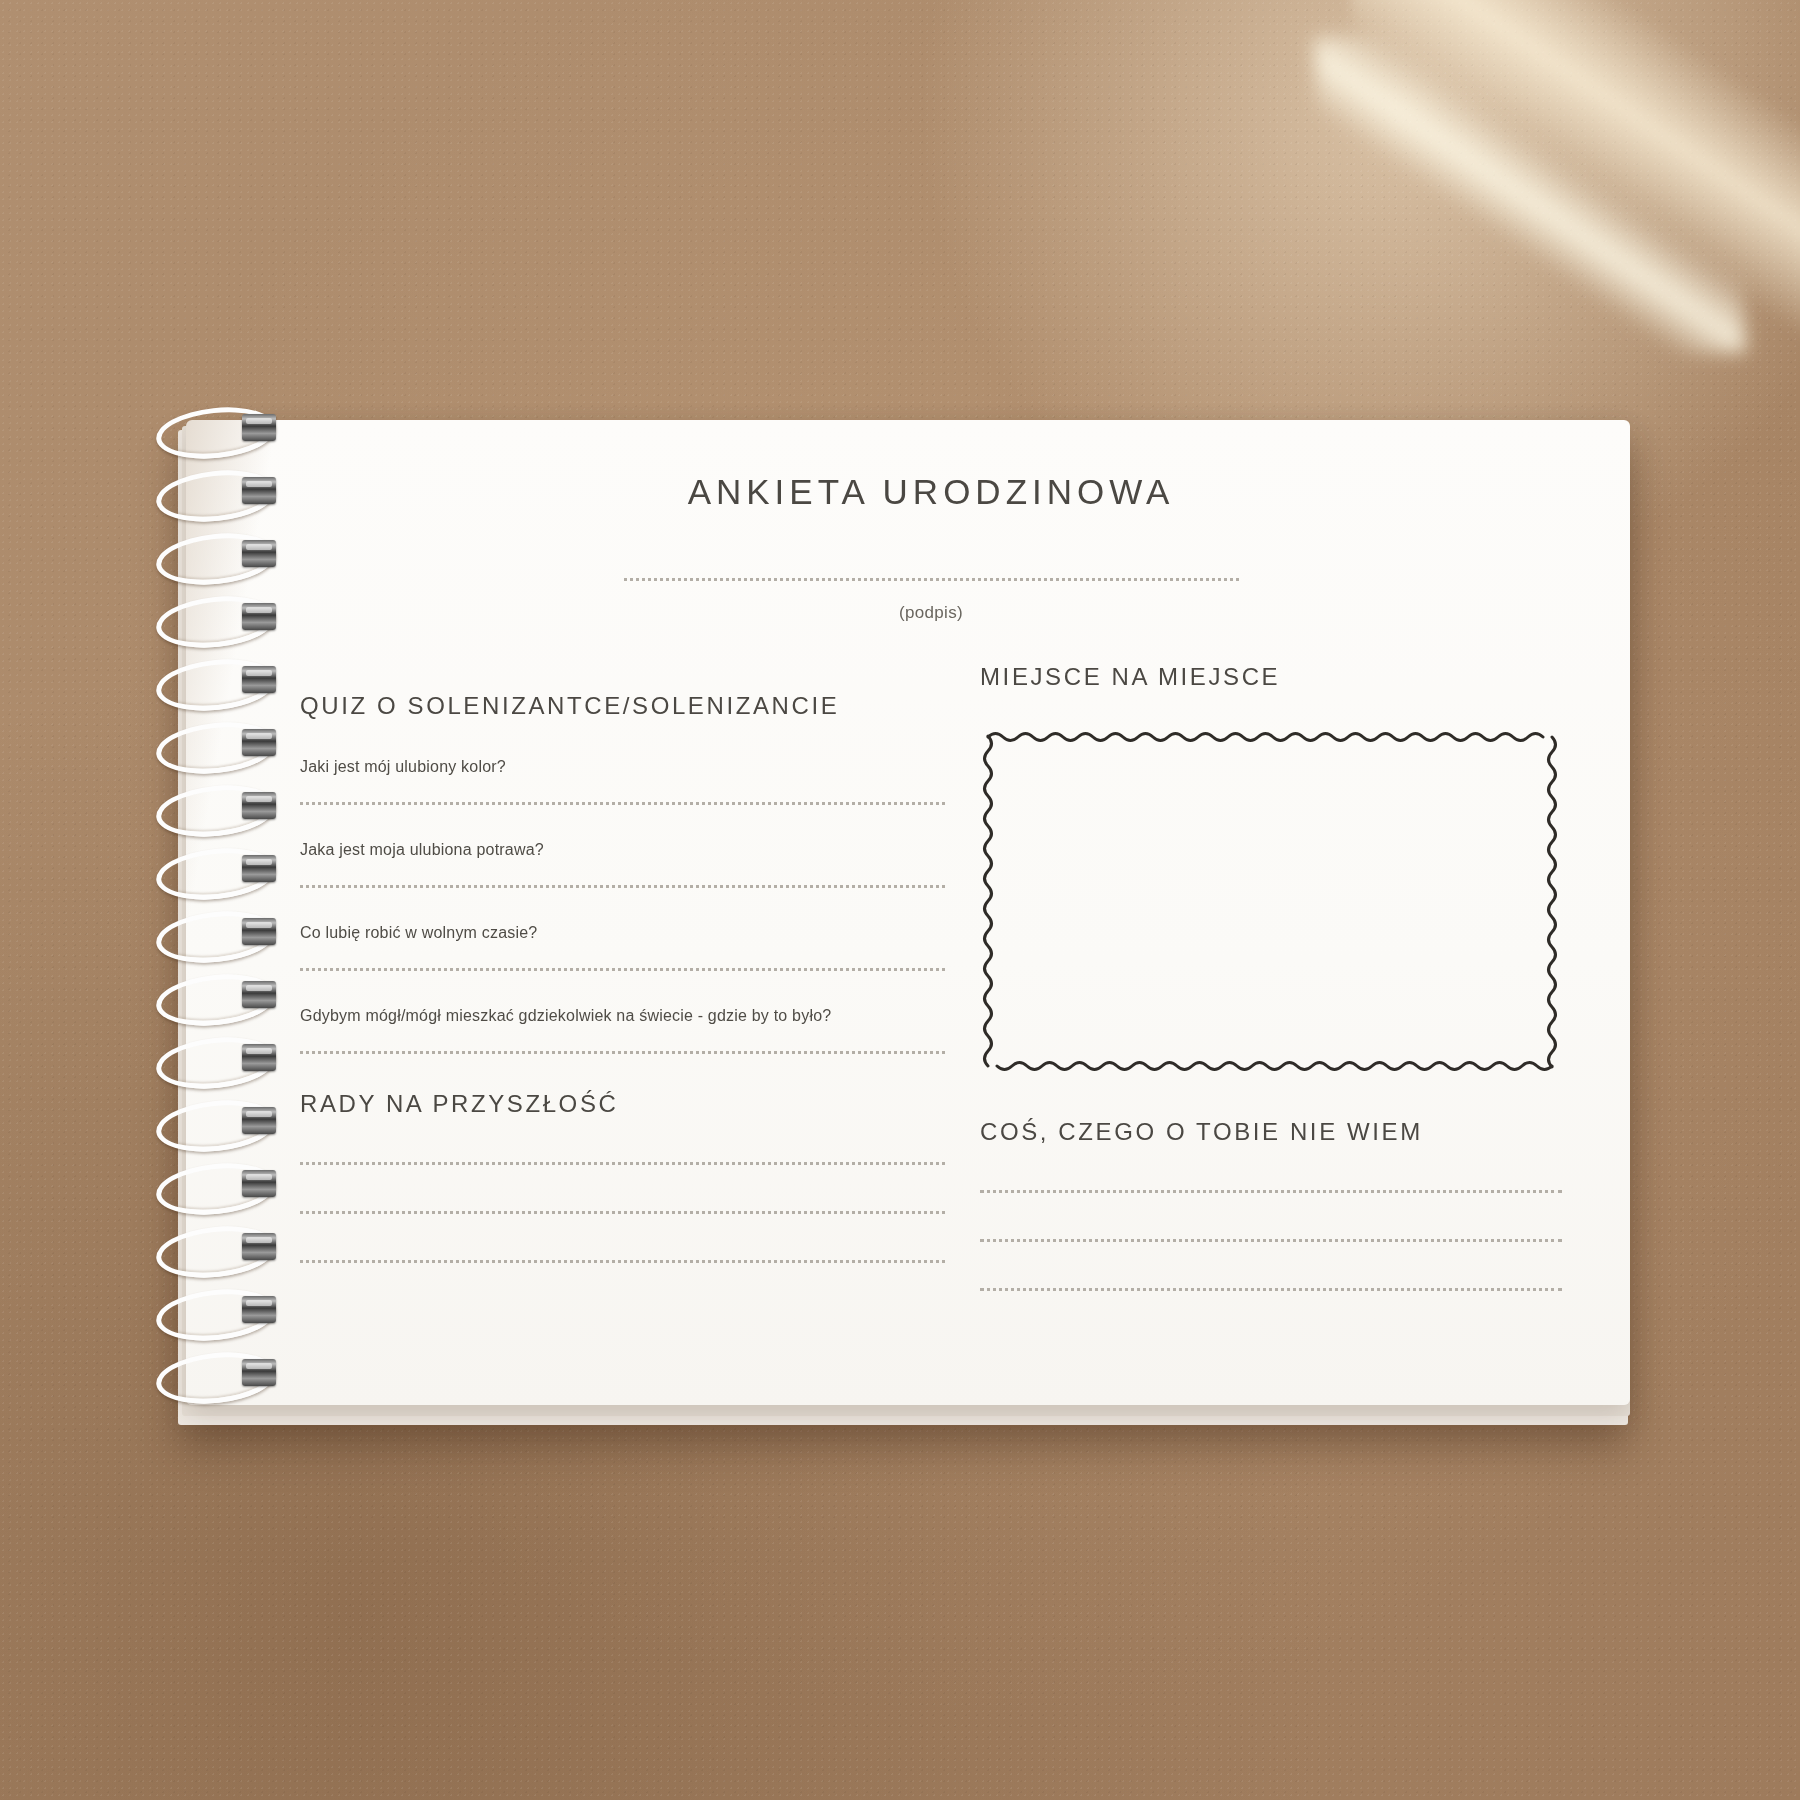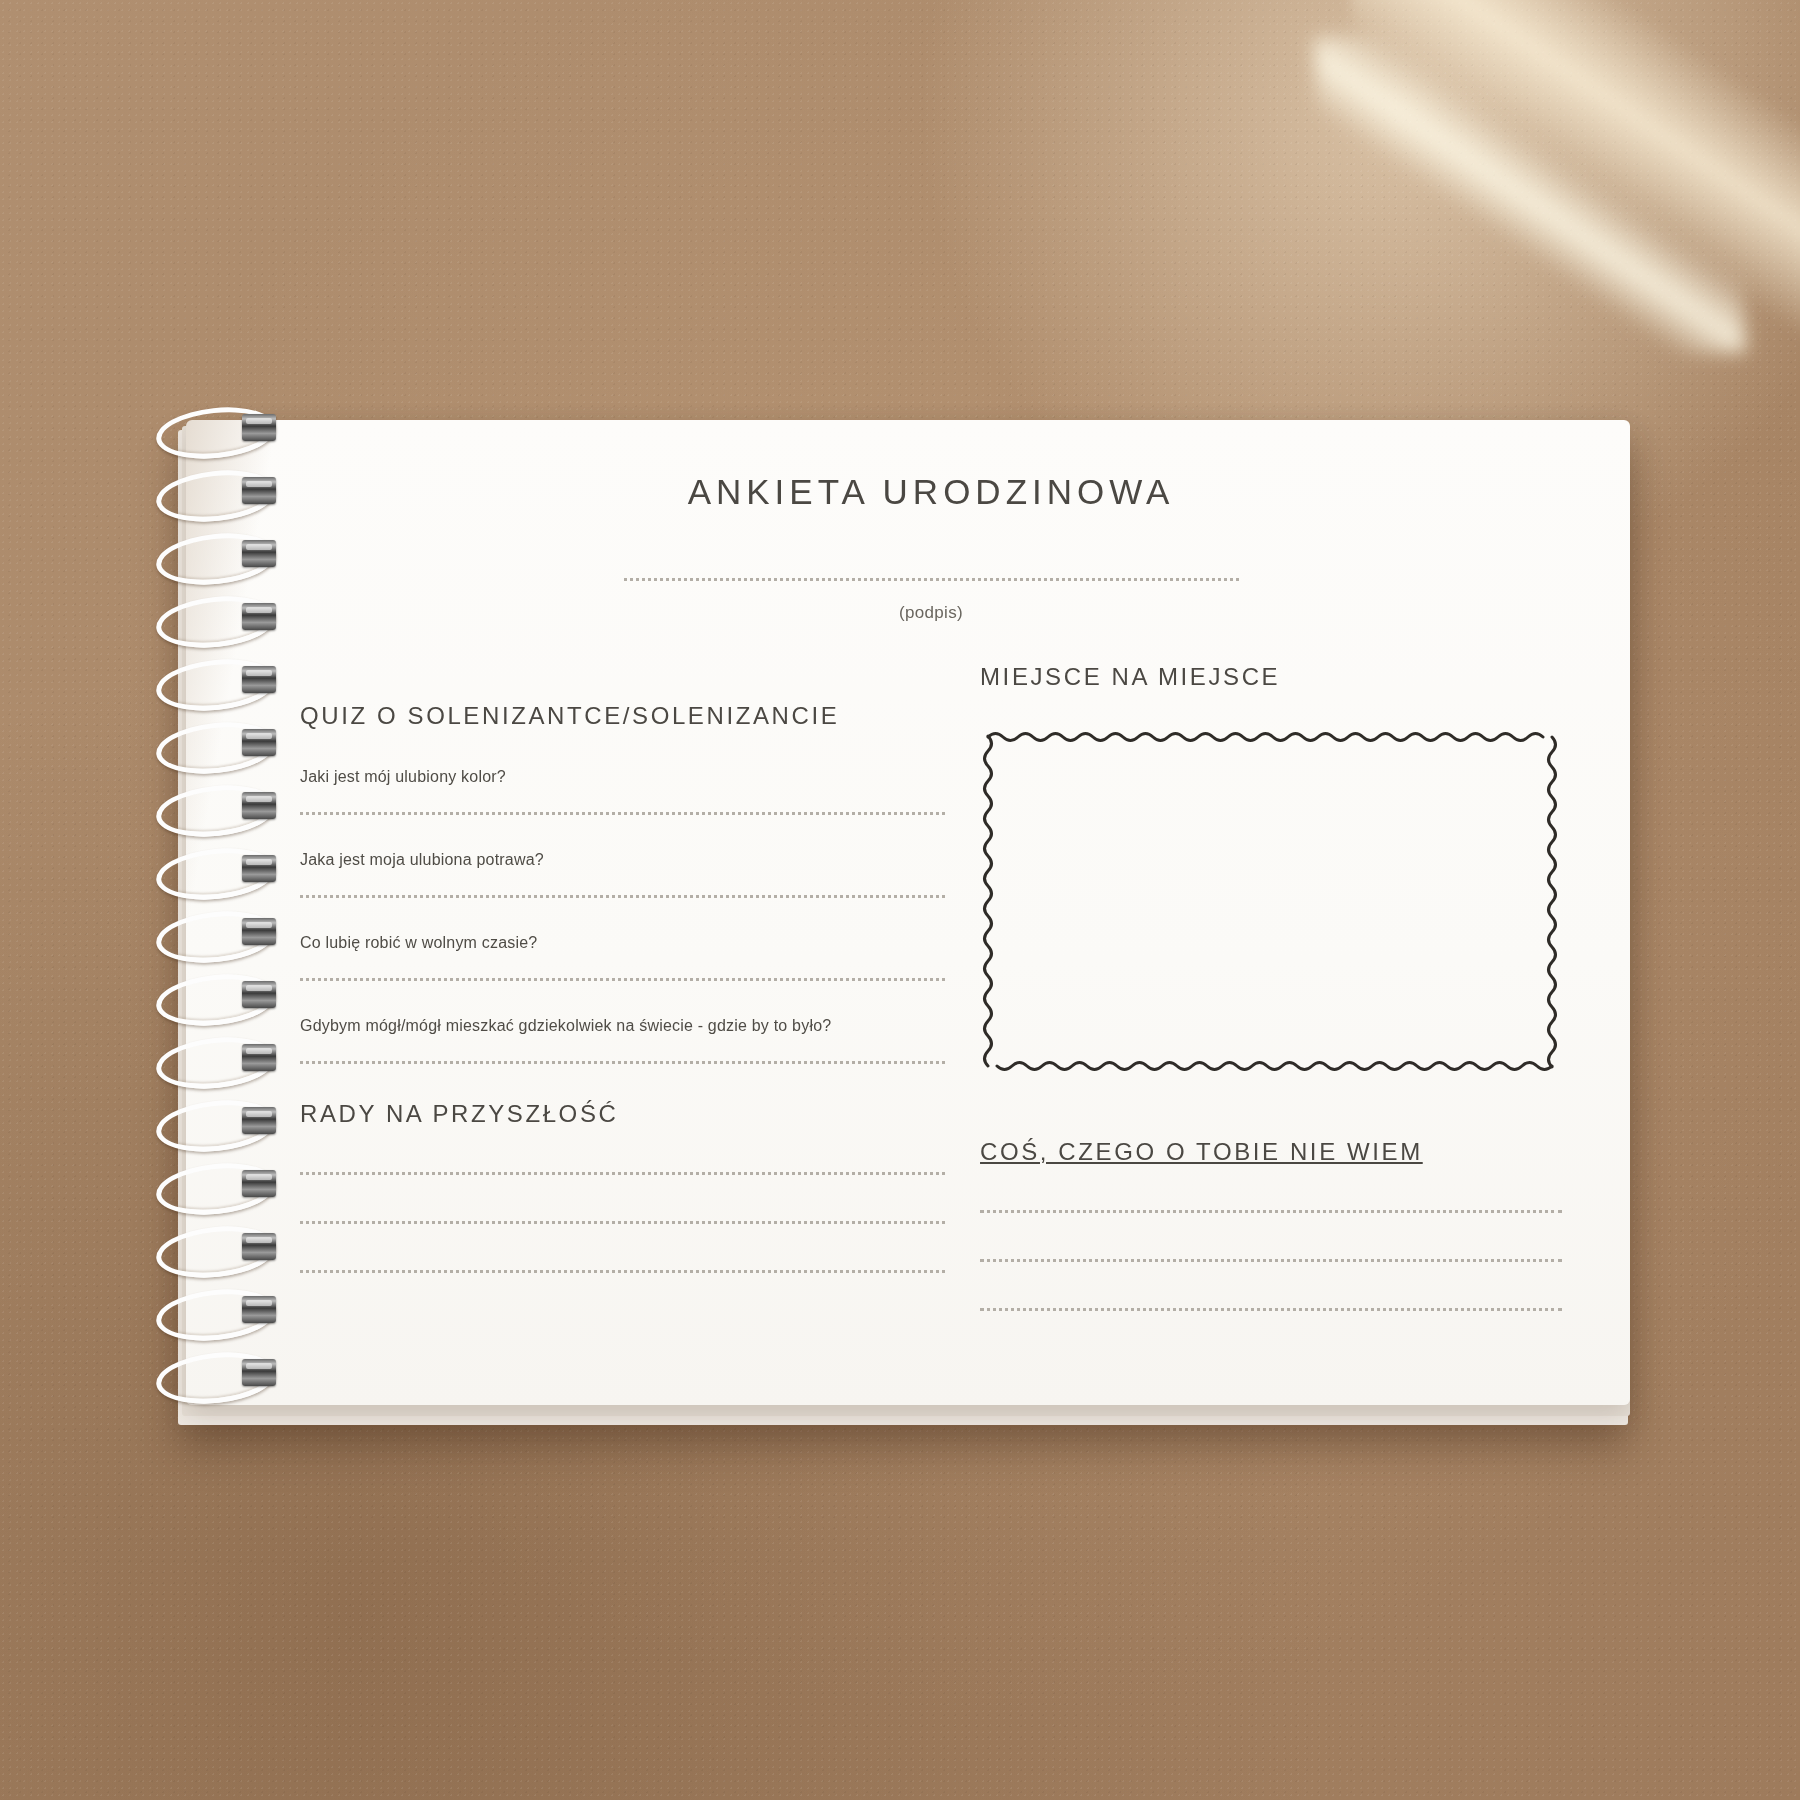--- a/index.html
+++ b/index.html
@@ -305,21 +305,21 @@
                 <path d="M572,337
                          q-7.5,7 -15,0 t-15,0 t-15,0 t-15,0 t-15,0 t-15,0 t-15,0 t-15,0 t-15,0 t-15,0 t-15,0 t-15,0
                          t-15,0 t-15,0 t-15,0 t-15,0 t-15,0 t-15,0 t-15,0 t-15,0 t-15,0 t-15,0 t-15,0 t-15,0
                          t-15,0 t-15,0 t-15,0 t-15,0 t-15,0 t-15,0 t-15,0 t-15,0 t-15,0 t-15,0 t-15,0 t-15,0 t-15,0" fill="none" stroke="#2f2c28" stroke-width="3" stroke-linecap="round"></path>
                 <path d="M8,337
                          q-7,-7.5 0,-15 t0,-15 t0,-15 t0,-15 t0,-15 t0,-15 t0,-15 t0,-15 t0,-15 t0,-15 t0,-15 t0,-15
                          t0,-15 t0,-15 t0,-15 t0,-15 t0,-15 t0,-15 t0,-15 t0,-15 t0,-15 t0,-15" fill="none" stroke="#2f2c28" stroke-width="3" stroke-linecap="round"></path>
               </svg>
             </div>
 
-            <div class="section-head" style="margin-top:64px;margin-bottom:44px;text-decoration:underline;">COŚ, CZEGO O TOBIE NIE WIEM</div>
+            <div class="section-head" style="margin-top:44px;margin-bottom:44px;">COŚ, CZEGO O TOBIE NIE WIEM</div>
 
             <div class="unknown-lines">
               <div class="dotline"></div>
               <div class="dotline"></div>
               <div class="dotline"></div>
             </div>
 
           </div>
         </div>
       </div>

